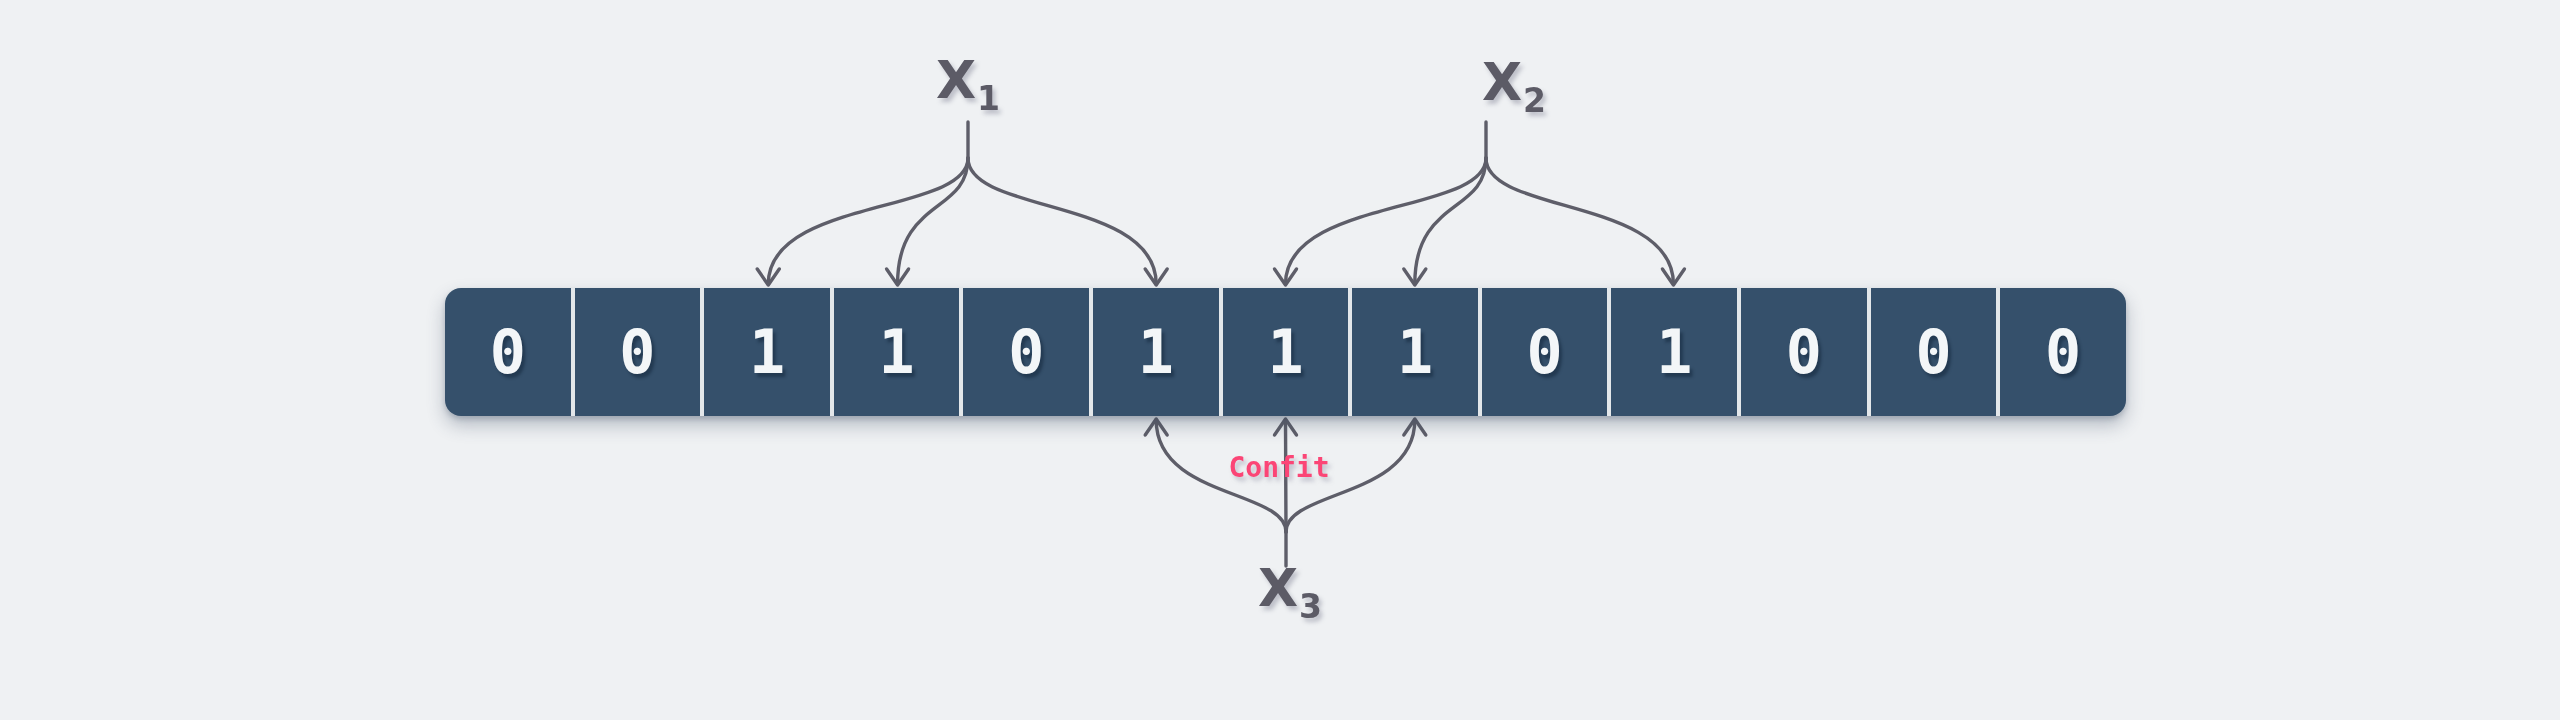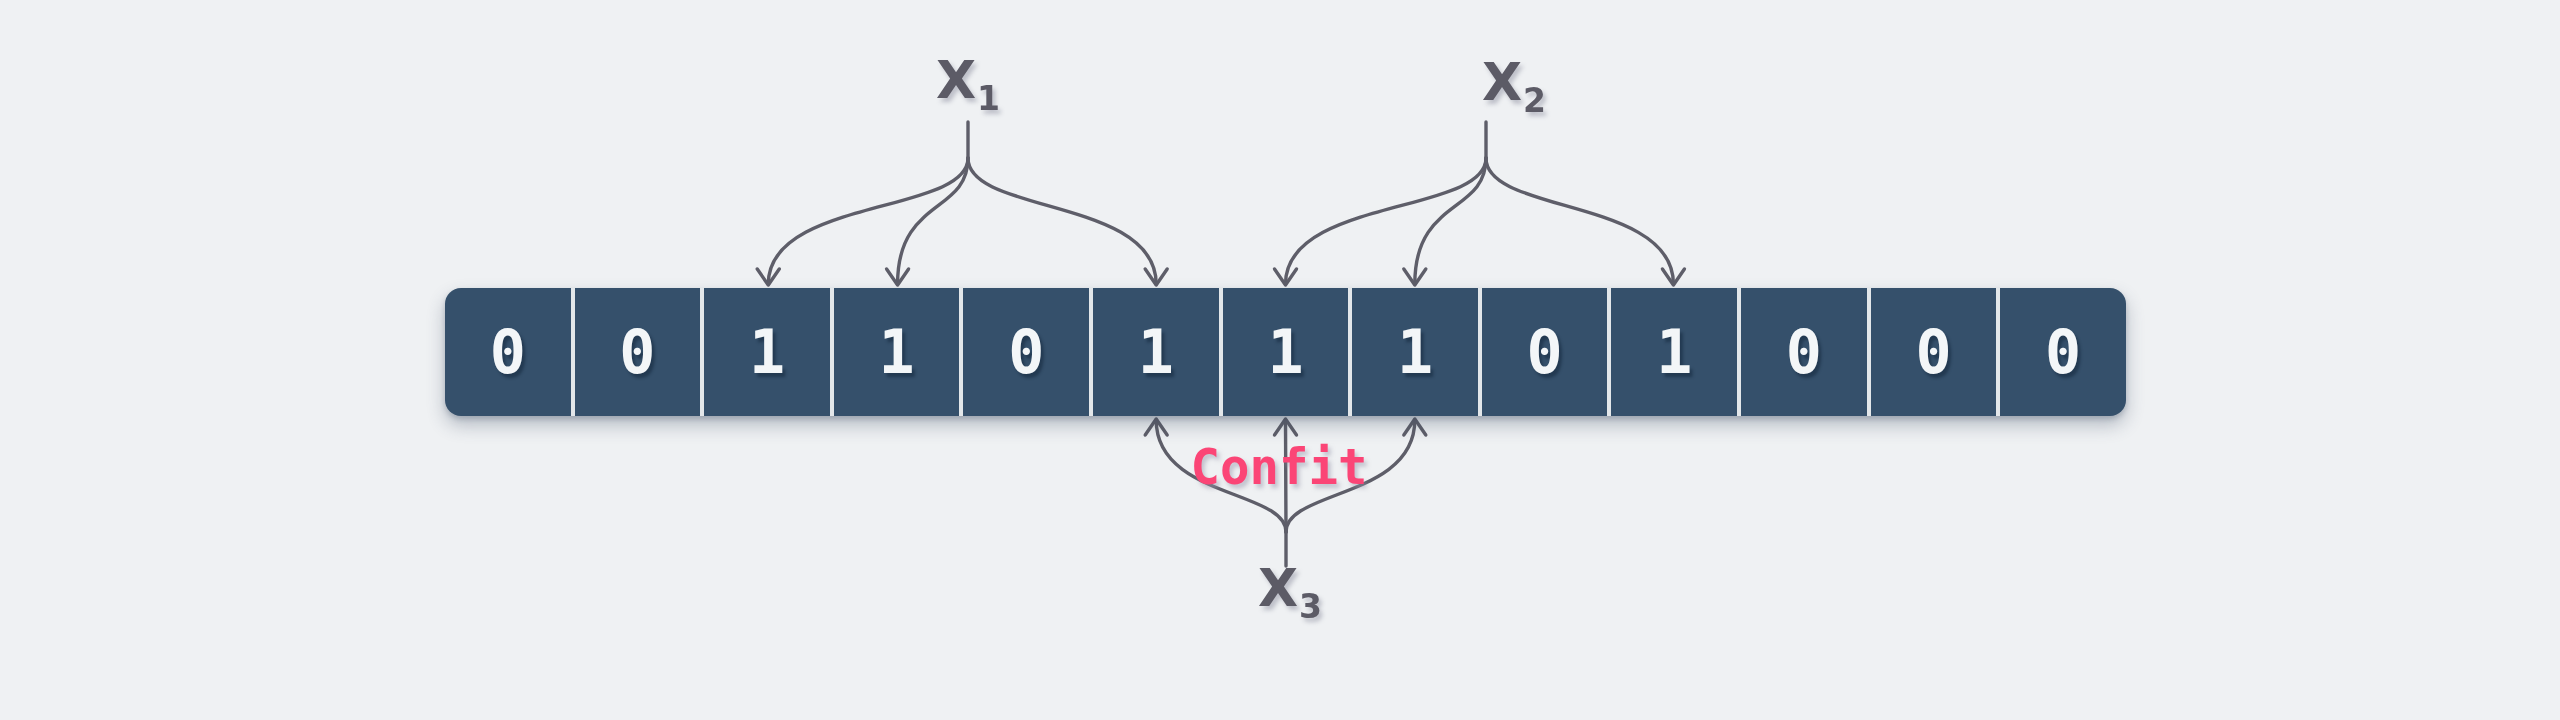--- a/index.html
+++ b/index.html
@@ -55,21 +55,21 @@
   .pos-x2{left:1486px;top:86px;margin-left:28px;}
   .pos-x3{left:1290px;top:592px;text-align:right;}
 
   
   .conflict{
     position:absolute;
     left:1279px;top:467px;
     transform:translate(-50%,-50%);
     font-family:"DejaVu Sans Mono", monospace;
     font-weight:bold;
-    font-size:49px;
+    font-size:28px;
     color:#fb4576;
     text-shadow:3px 4px 4px rgba(150,150,170,0.5);
     white-space:nowrap;
   }
 </style>
 </head>
 <body>
 
 <div class="canvas">
 

